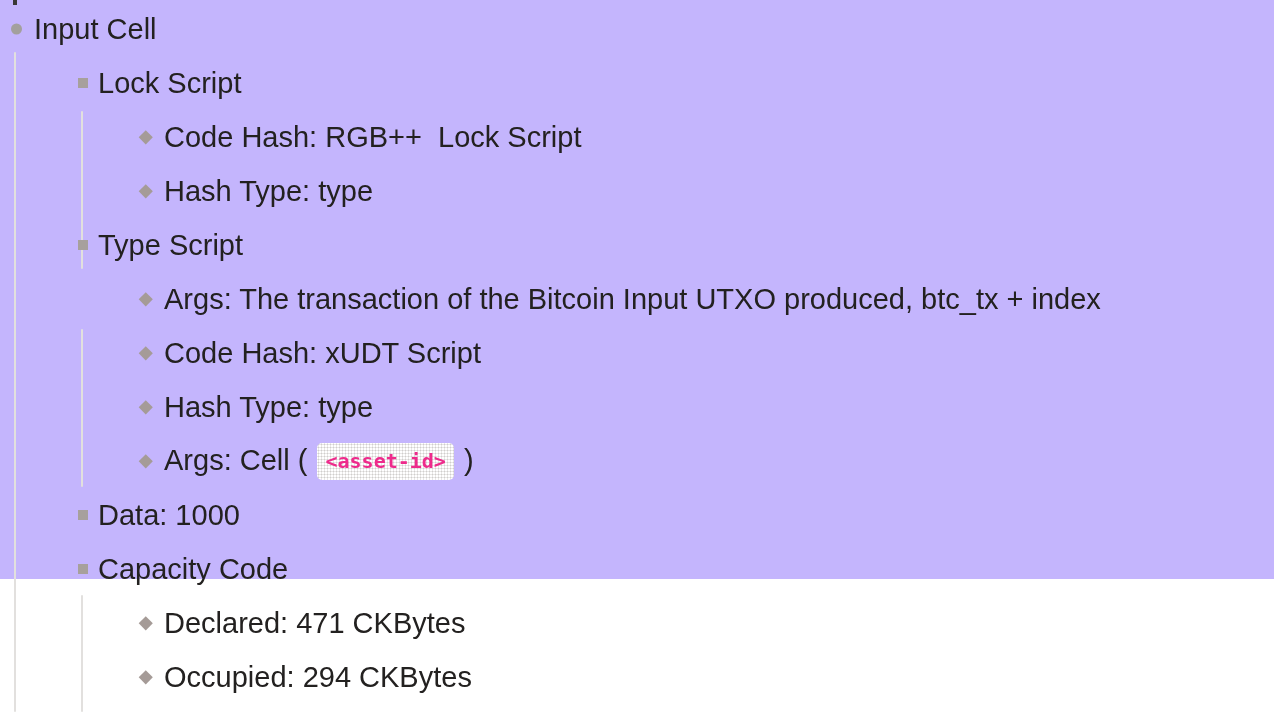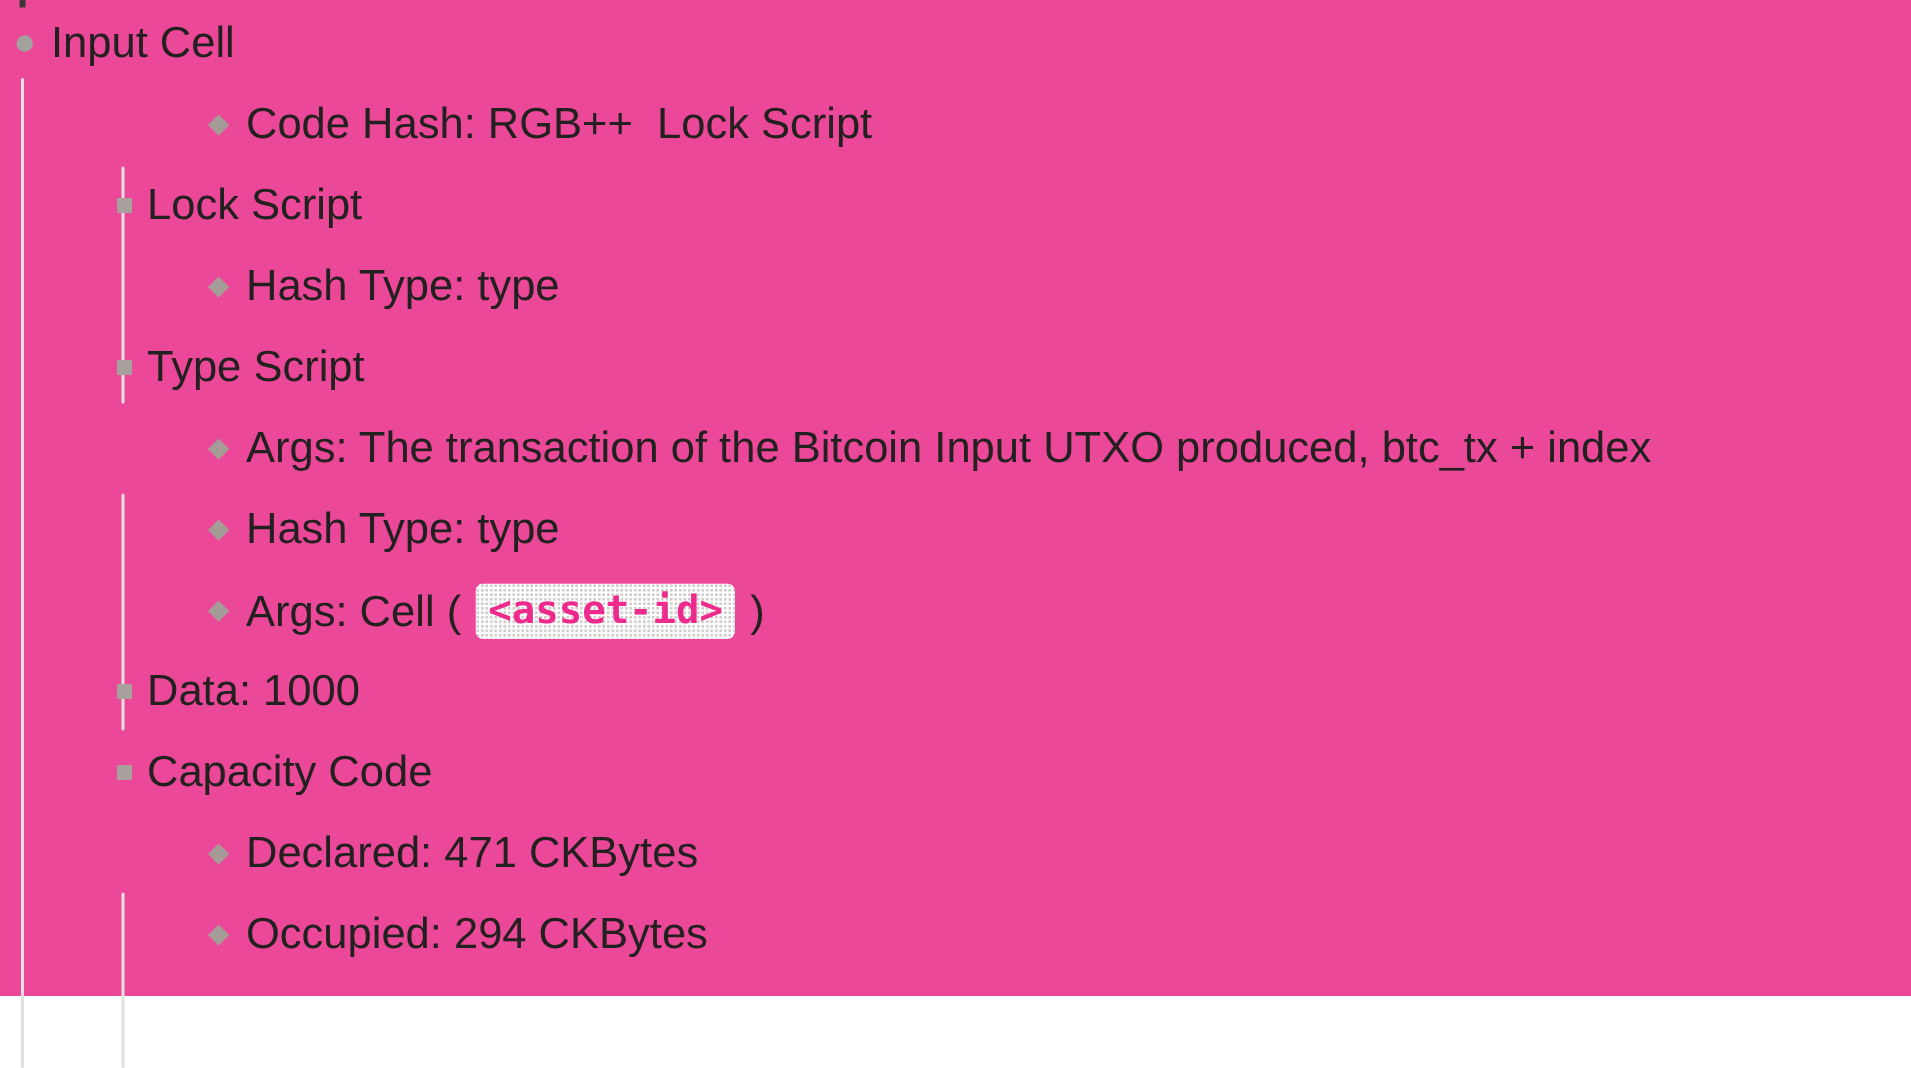--- a/index.html
+++ b/index.html
@@ -4,22 +4,22 @@
 <style>
   * { margin: 0; padding: 0; box-sizing: border-box; }
   html, body {
     width: 1274px; height: 712px;
     background: #ffffff;
     overflow: hidden;
     font-family: "Liberation Sans", "DejaVu Sans", sans-serif;
   }
   .page {
     position: relative;
-    width: 1274px; height: 664px;
-    background: #ec4899;
+    width: 1274px; height: 579px;
+    background: #c4b5fd;
   }
   
   .clip-fragment {
     position: absolute;
     left: 13px; top: 0;
     width: 4px; height: 5px;
     background: #3a3836;
   }
   
   .guide {
@@ -73,21 +73,21 @@
     width: 9.5px; height: 9.5px;
     background: #a59b97;
     transform: translateY(-50%) rotate(45deg);
   }
   .label { white-space: pre; }
 
   .code-chip {
     display: inline-block;
     font-family: "DejaVu Sans Mono", "Liberation Mono", monospace;
     font-weight: 700;
-    font-size: 26px;
+    font-size: 20px;
     line-height: 32px;
     color: #ee2b8c;
     padding: 2px 8px 3px 8px;
     margin: 0 2px;
     border-radius: 5px;
     background-color: #ffffff;
     background-image: radial-gradient(circle, #d0cecc 0.9px, rgba(0,0,0,0) 1.1px);
     background-size: 3px 3px;
     vertical-align: 2px;
   }
@@ -104,45 +104,49 @@
   <div class="guide l2b"></div>
   <div class="guide l2c"></div>
 
   <div class="rows">
 
     <div class="row lvl1">
       <span class="bullet circle"></span>
       <span class="label">Input Cell</span>
     </div>
 
+    <div class="row lvl2">
+      <span class="bullet square"></span>
+      <span class="label">Lock Script</span>
+    </div>
+
     <div class="row lvl3">
       <span class="bullet diamond"></span>
       <span class="label">Code Hash: RGB++  Lock Script</span>
-    </div>
-
-    <div class="row lvl2">
-      <span class="bullet square"></span>
-      <span class="label">Lock Script</span>
     </div>
 
     <div class="row lvl3">
       <span class="bullet diamond"></span>
       <span class="label">Hash Type: type</span>
     </div>
 
     <div class="row lvl2">
       <span class="bullet square"></span>
       <span class="label">Type Script</span>
     </div>
 
     <div class="row lvl3">
       <span class="bullet diamond"></span>
       <span class="label">Args: The transaction of the Bitcoin Input UTXO produced, btc_tx + index</span>
     </div>
 
+    <div class="row lvl3">
+      <span class="bullet diamond"></span>
+      <span class="label">Code Hash: xUDT Script</span>
+    </div>
 
     <div class="row lvl3">
       <span class="bullet diamond"></span>
       <span class="label">Hash Type: type</span>
     </div>
 
     <div class="row lvl3">
       <span class="bullet diamond"></span>
       <span class="label"><span>Args: Cell ( </span><code class="code-chip">&lt;asset-id&gt;</code><span> )</span></span>
     </div>

